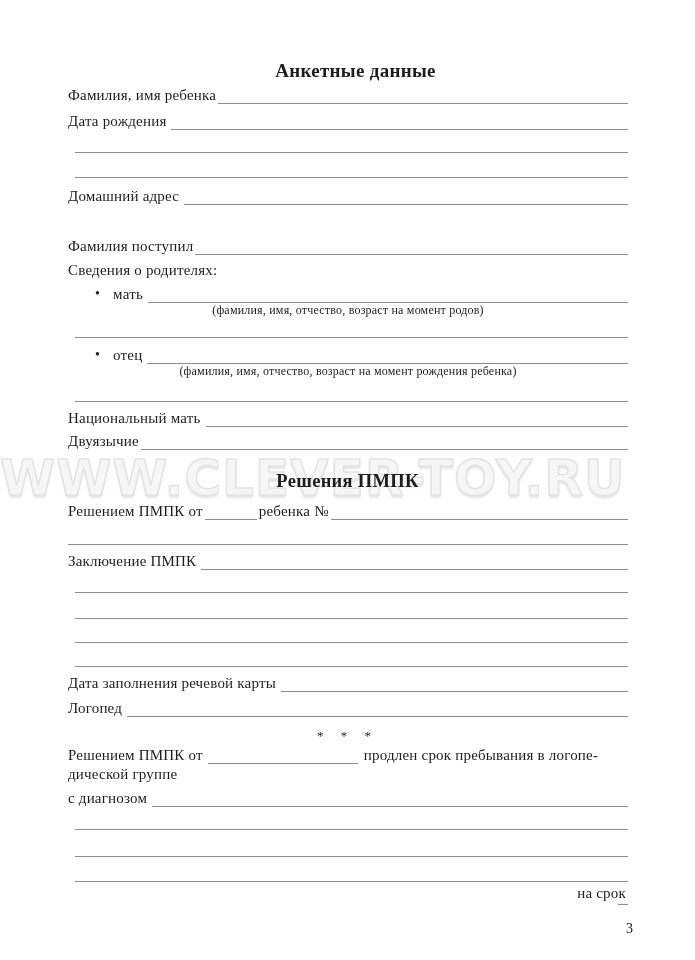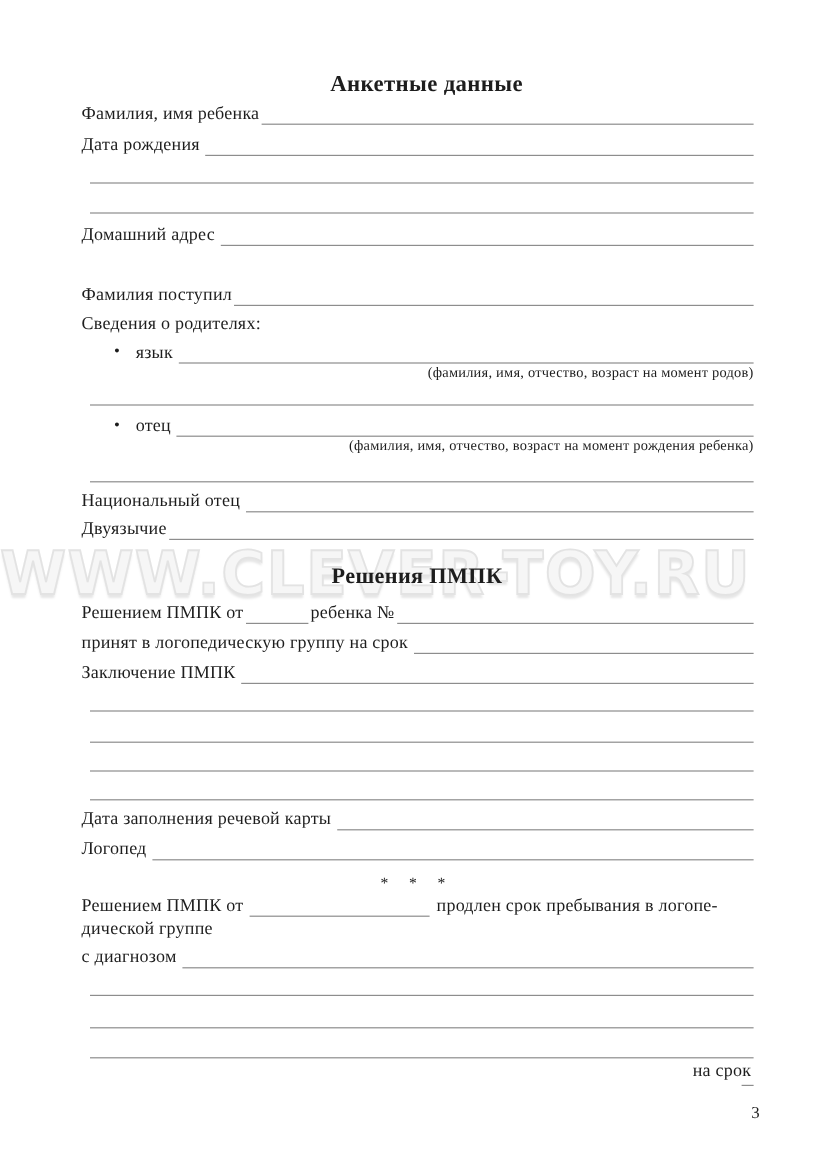--- a/index.html
+++ b/index.html
@@ -22,21 +22,21 @@
   .fill {
     flex:1 1 auto; border-bottom:1.5px solid #8d8d8d; height:100%;
     min-width:10px;
   }
   .fill.short { flex:0 0 auto; width:52px; }
   .fill.mid { flex:0 0 auto; width:150px; }
   .row.blankline { left:75px; }
   .row.bullet-row { padding-left:27px; }
   .bullet { padding-right:13px; line-height:18px; font-size:14px; }
   .hint {
-    position:absolute; left:68px; right:67px; text-align:right;
+    position:absolute; left:68px; right:67px; text-align:center;
     font-size:12px; height:15px; letter-spacing:0.2px; z-index:2;
   }
   .textline {
     position:absolute; left:68px; right:67px; font-size:15px;
     letter-spacing:0.2px; z-index:2;
   }
   .stars {
     position:absolute; left:0; right:0; text-align:center;
     font-size:13px; letter-spacing:7px; z-index:2;
   }
@@ -88,61 +88,60 @@
     <span class="label tight">Фамилия поступил</span>
     <span class="fill"></span>
   </div>
 
   <div class="row" style="top:258px;">
     <span class="label">Сведения о родителях:</span>
   </div>
 
   <div class="row bullet-row" style="top:282px;">
     <span class="bullet">•</span>
-    <span class="label">язык</span>
+    <span class="label">мать</span>
     <span class="fill"></span>
   </div>
   <div class="hint" style="top:303px;">(фамилия, имя, отчество, возраст на момент родов)</div>
 
   <div class="row blankline" style="top:317px;">
     <span class="fill"></span>
   </div>
 
   <div class="row bullet-row" style="top:343px;">
     <span class="bullet">•</span>
     <span class="label">отец</span>
     <span class="fill"></span>
   </div>
   <div class="hint" style="top:364px;">(фамилия, имя, отчество, возраст на момент рождения ребенка)</div>
 
   <div class="row blankline" style="top:381px;">
     <span class="fill"></span>
   </div>
 
   <div class="row" style="top:406px;">
-    <span class="label">Национальный отец</span>
+    <span class="label">Национальный мать</span>
     <span class="fill"></span>
   </div>
 
   <div class="row" style="top:429px;">
     <span class="label tight">Двуязычие</span>
     <span class="fill"></span>
   </div>
 
   <div class="center-title" style="top:471px; font-size:18.5px;">Решения ПМПК</div>
 
   <div class="row" style="top:499px;">
     <span class="label tight">Решением ПМПК от</span>
     <span class="fill short"></span>
     <span class="label tight" style="padding-left:2px;">ребенка №</span>
     <span class="fill"></span>
   </div>
 
   <div class="row" style="top:524px;">
-    <span class="label">принят в логопедическую группу на срок</span>
     <span class="fill"></span>
   </div>
 
   <div class="row" style="top:549px;">
     <span class="label">Заключение ПМПК</span>
     <span class="fill"></span>
   </div>
 
   <div class="row blankline" style="top:572px;">
     <span class="fill"></span>

